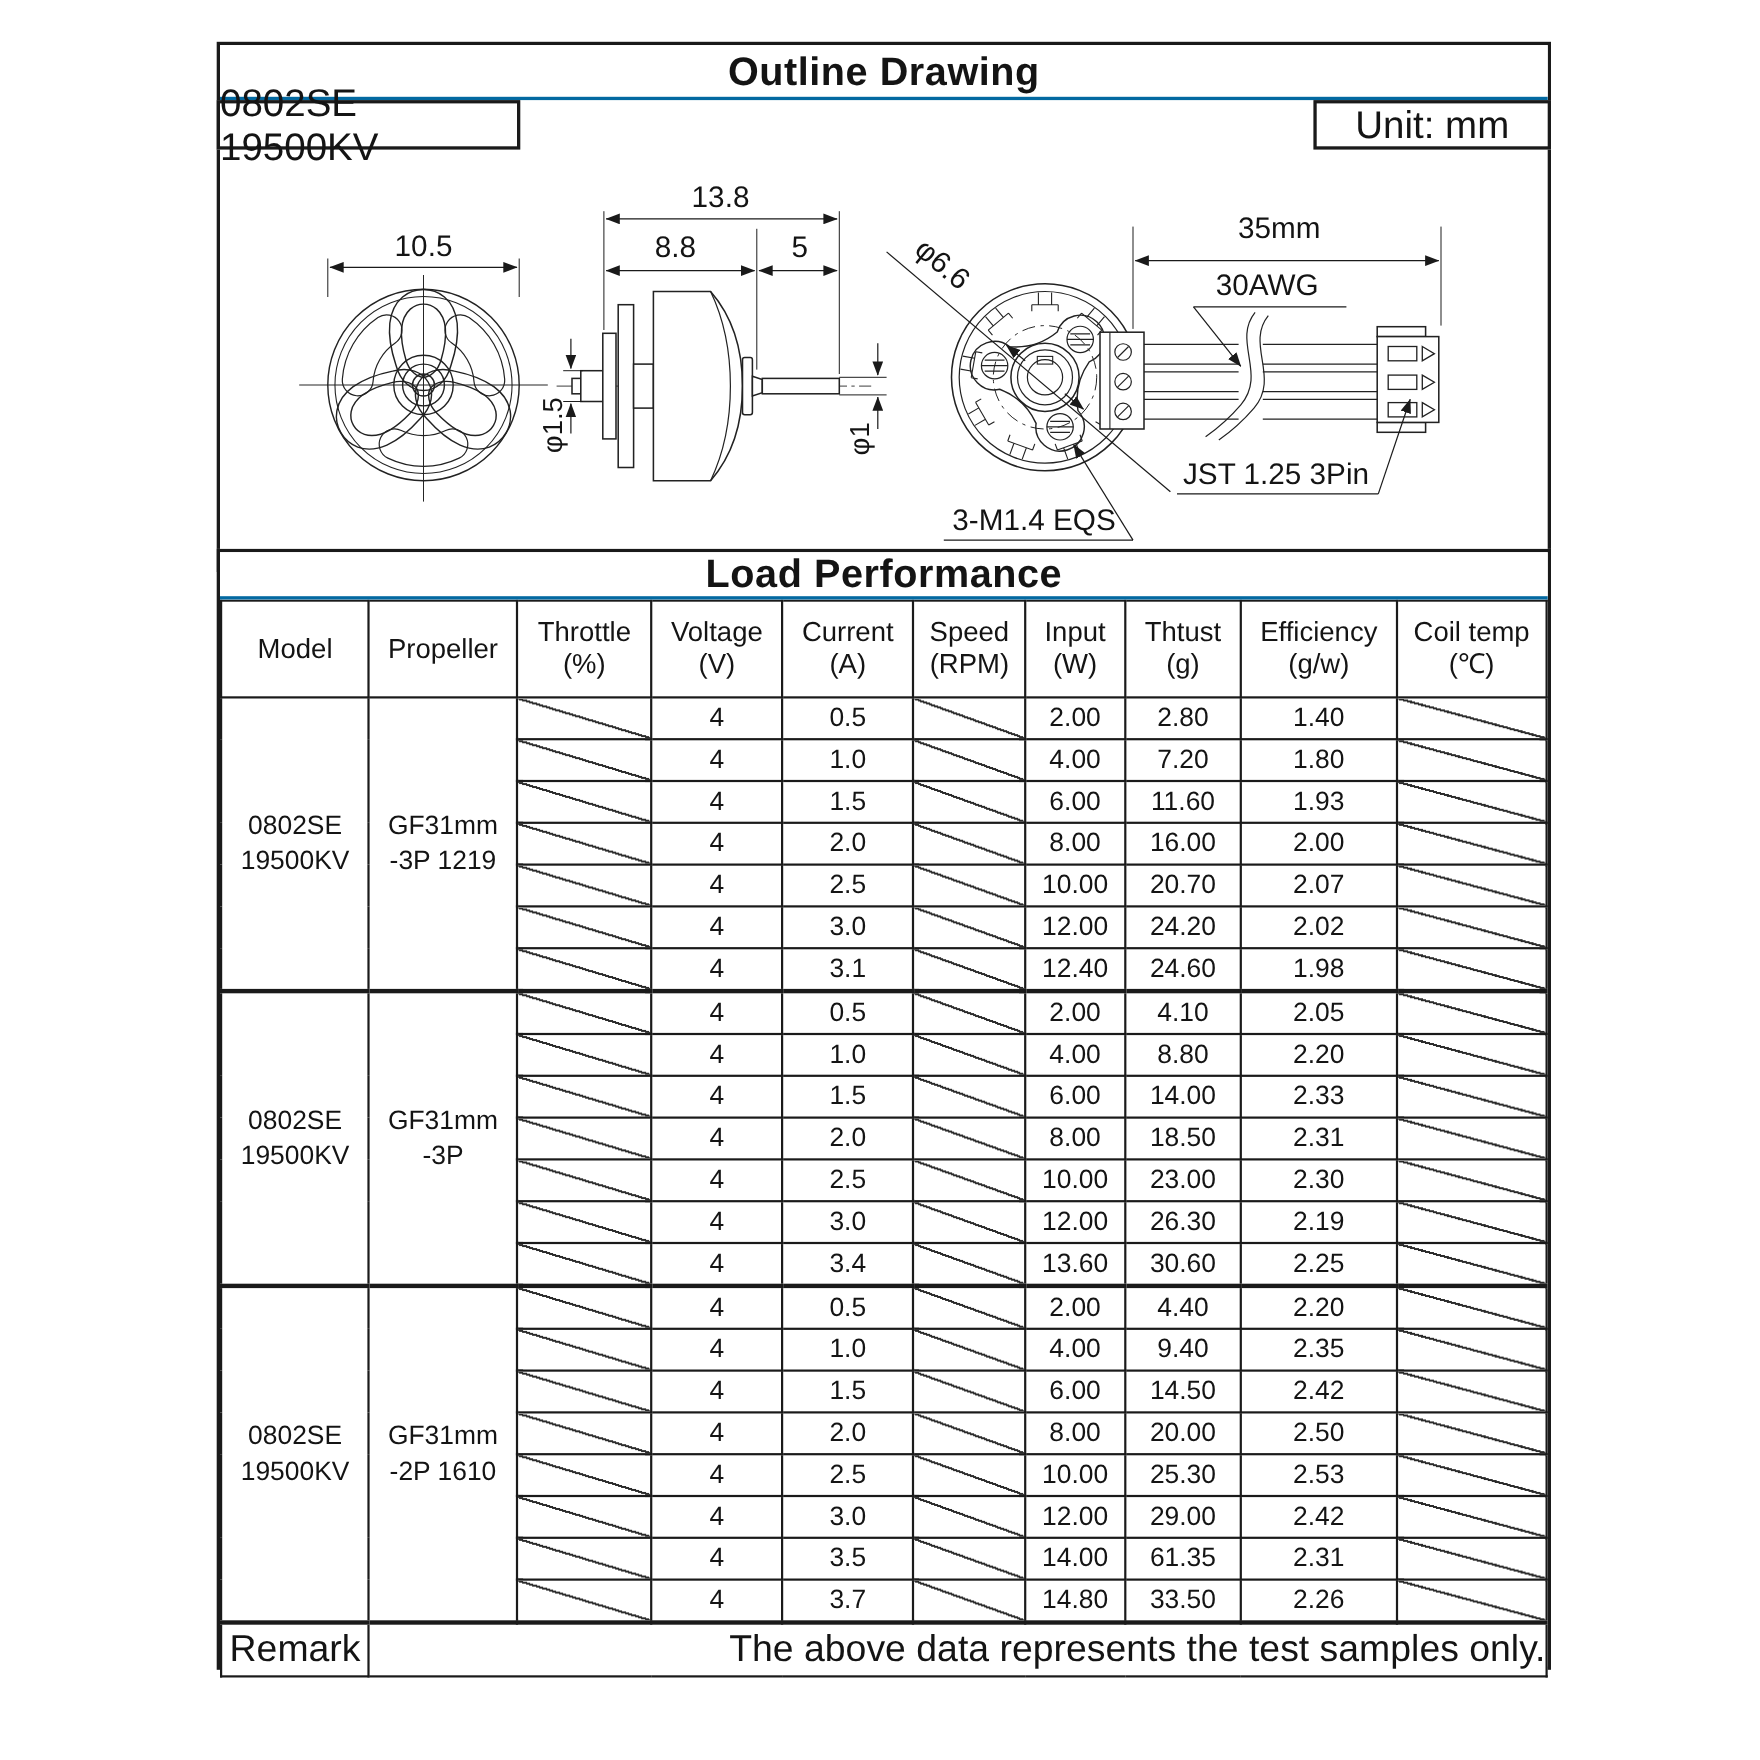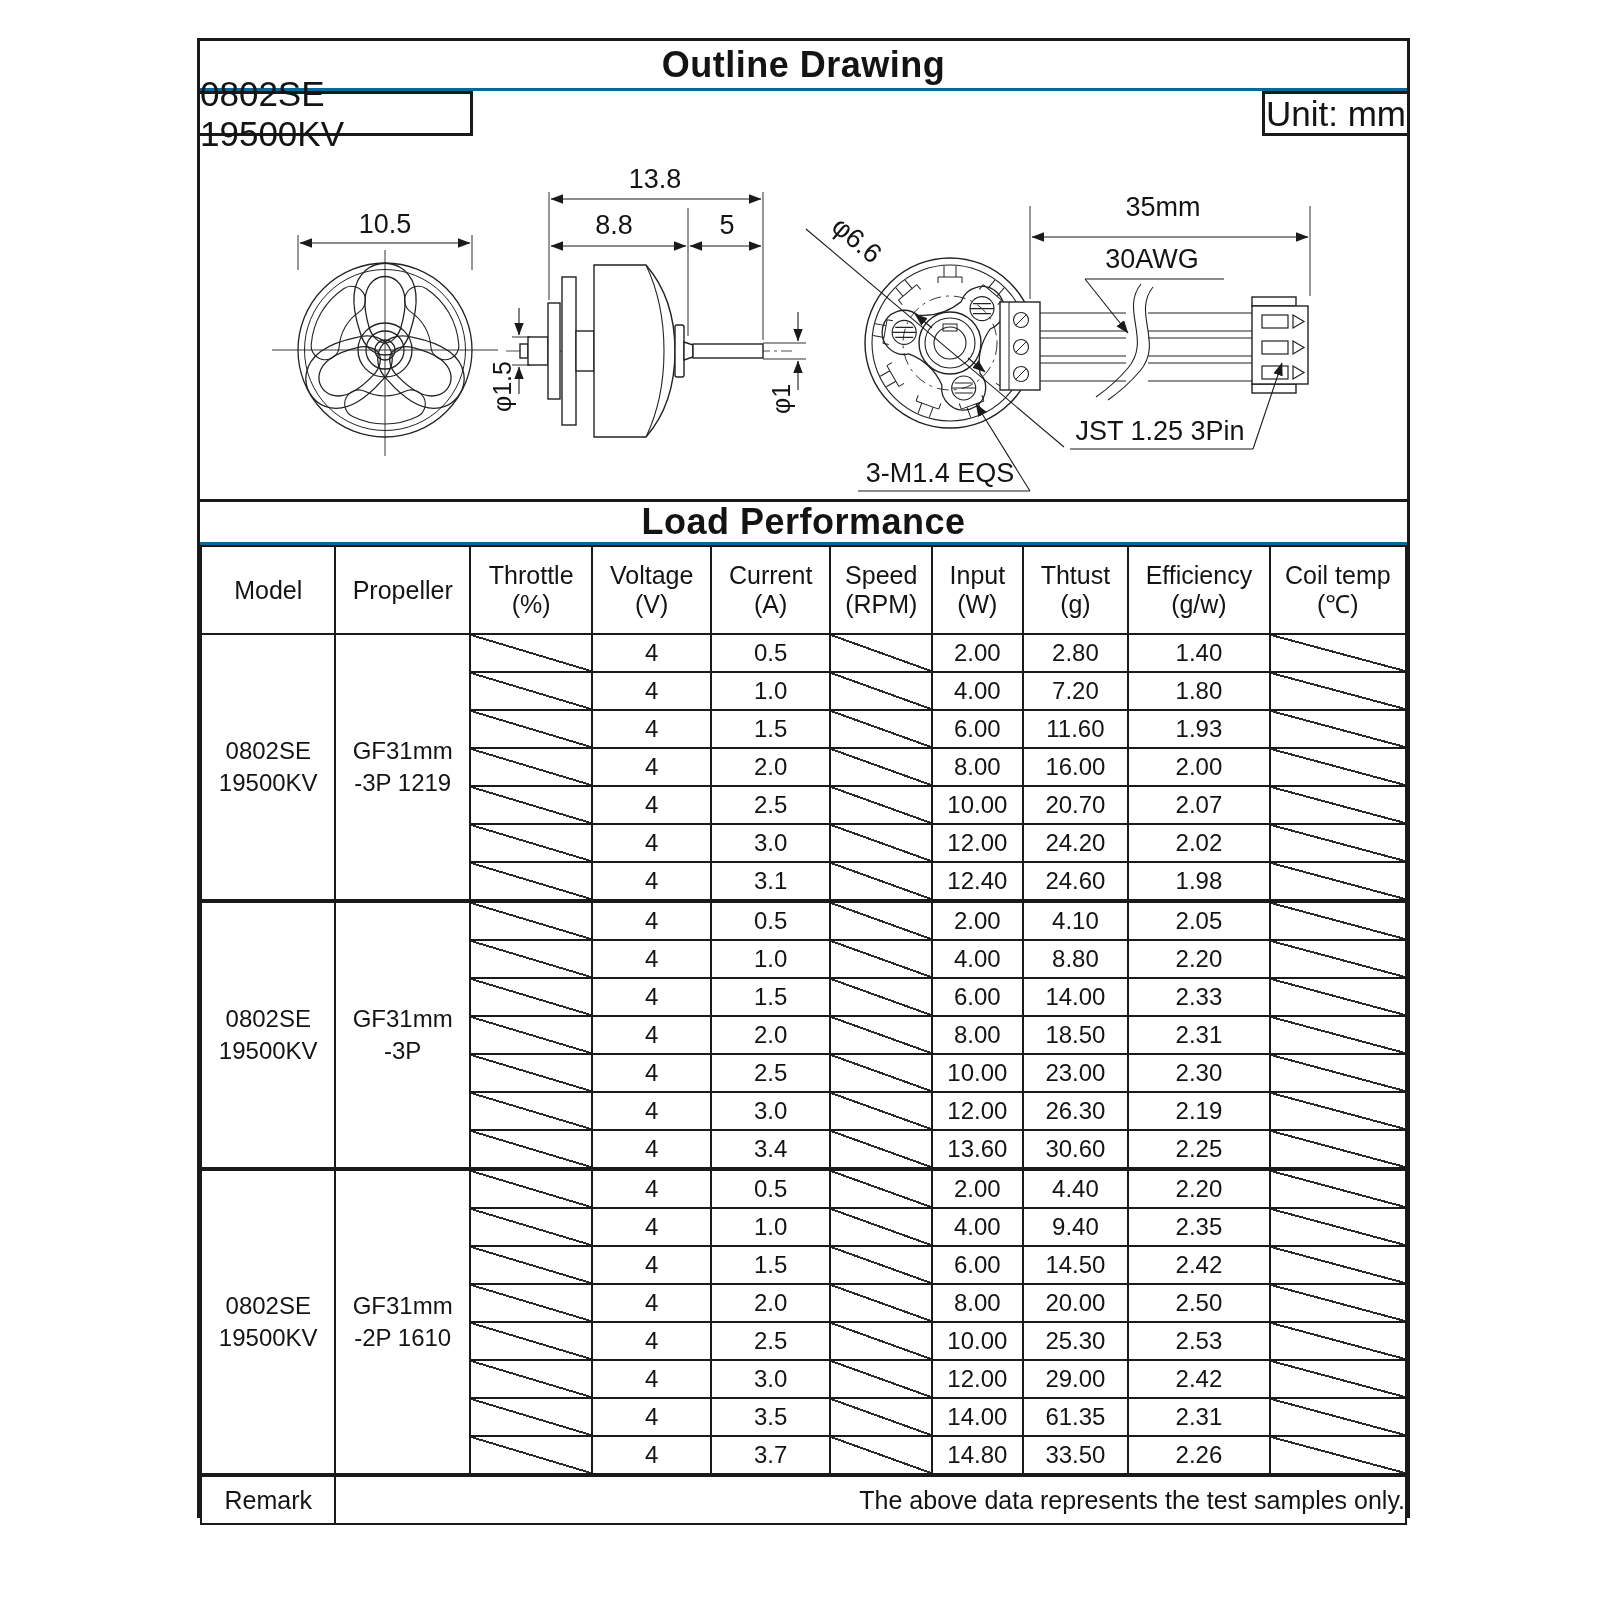--- a/index.html
+++ b/index.html
@@ -7,36 +7,36 @@
   .page{position:relative;width:1600px;height:1600px;background:#fff;overflow:hidden;}
   .section{position:absolute;left:197px;width:1213px;border:3px solid #1a1a1a;box-sizing:border-box;background:#fff;}
   .outline-section{top:38px;height:482px;}
   .perf-section{top:499px;height:1019px;}
   .section-title{height:47px;border-bottom:3px solid #0369a1;display:flex;align-items:center;justify-content:center;
     font-size:36px;font-weight:600;letter-spacing:.5px;background:#fff;position:relative;z-index:2;}
   .perf-section .section-title{height:40px;}
   .badge{position:absolute;border:3px solid #1a1a1a;background:#fff;display:flex;align-items:center;justify-content:center;
     font-size:35px;box-sizing:border-box;z-index:3;}
   .badge-model{left:-3px;top:50px;width:276px;height:45px;}
-  .badge-unit{right:-3px;top:50px;width:148px;height:45px;}
+  .badge-unit{right:-3px;top:50px;width:216px;height:45px;}
   svg.drawing{position:absolute;left:0;top:0;width:1207px;height:476px;z-index:1;}
   svg.drawing text{fill:#141414;stroke:none;font-family:"Liberation Sans",sans-serif;}
   .dim{font-size:27px;}
   .dimsmall{font-size:25px;}
 
   table.perf-table{position:absolute;top:43px;left:0;width:1207px;border-collapse:collapse;table-layout:fixed;background:#fff;}
   .perf-table th,.perf-table td{border:2px solid #1a1a1a;text-align:center;vertical-align:middle;padding:0;
     font-size:24px;font-weight:400;line-height:1.15;overflow:hidden;}
   .perf-table thead th{height:86px;font-size:25px;}
   .perf-table tbody td{height:36px;}
   .perf-table tr.group-start td{border-top:4px solid #1a1a1a;}
   .perf-table tbody td.span-cell{font-size:24px;line-height:1.35;}
   .perf-table td.diag{background-image:linear-gradient(to top right,
       transparent calc(50% - 1px), #2a2a2a calc(50% - 1px), #2a2a2a calc(50% + 1px), transparent calc(50% + 1px));}
-  .perf-table tfoot td{border-top:4px solid #1a1a1a;height:46px;font-size:25px;}
+  .perf-table tfoot td{border-top:4px solid #1a1a1a;height:46px;font-size:34px;}
   .perf-table td.remark-text{text-align:right;padding-left:22px;}
 </style>
 </head>
 <body>
 
 <div class="page">
 
   <div class="section outline-section">
 
     <svg class="drawing" viewBox="200 41 1207 476">

